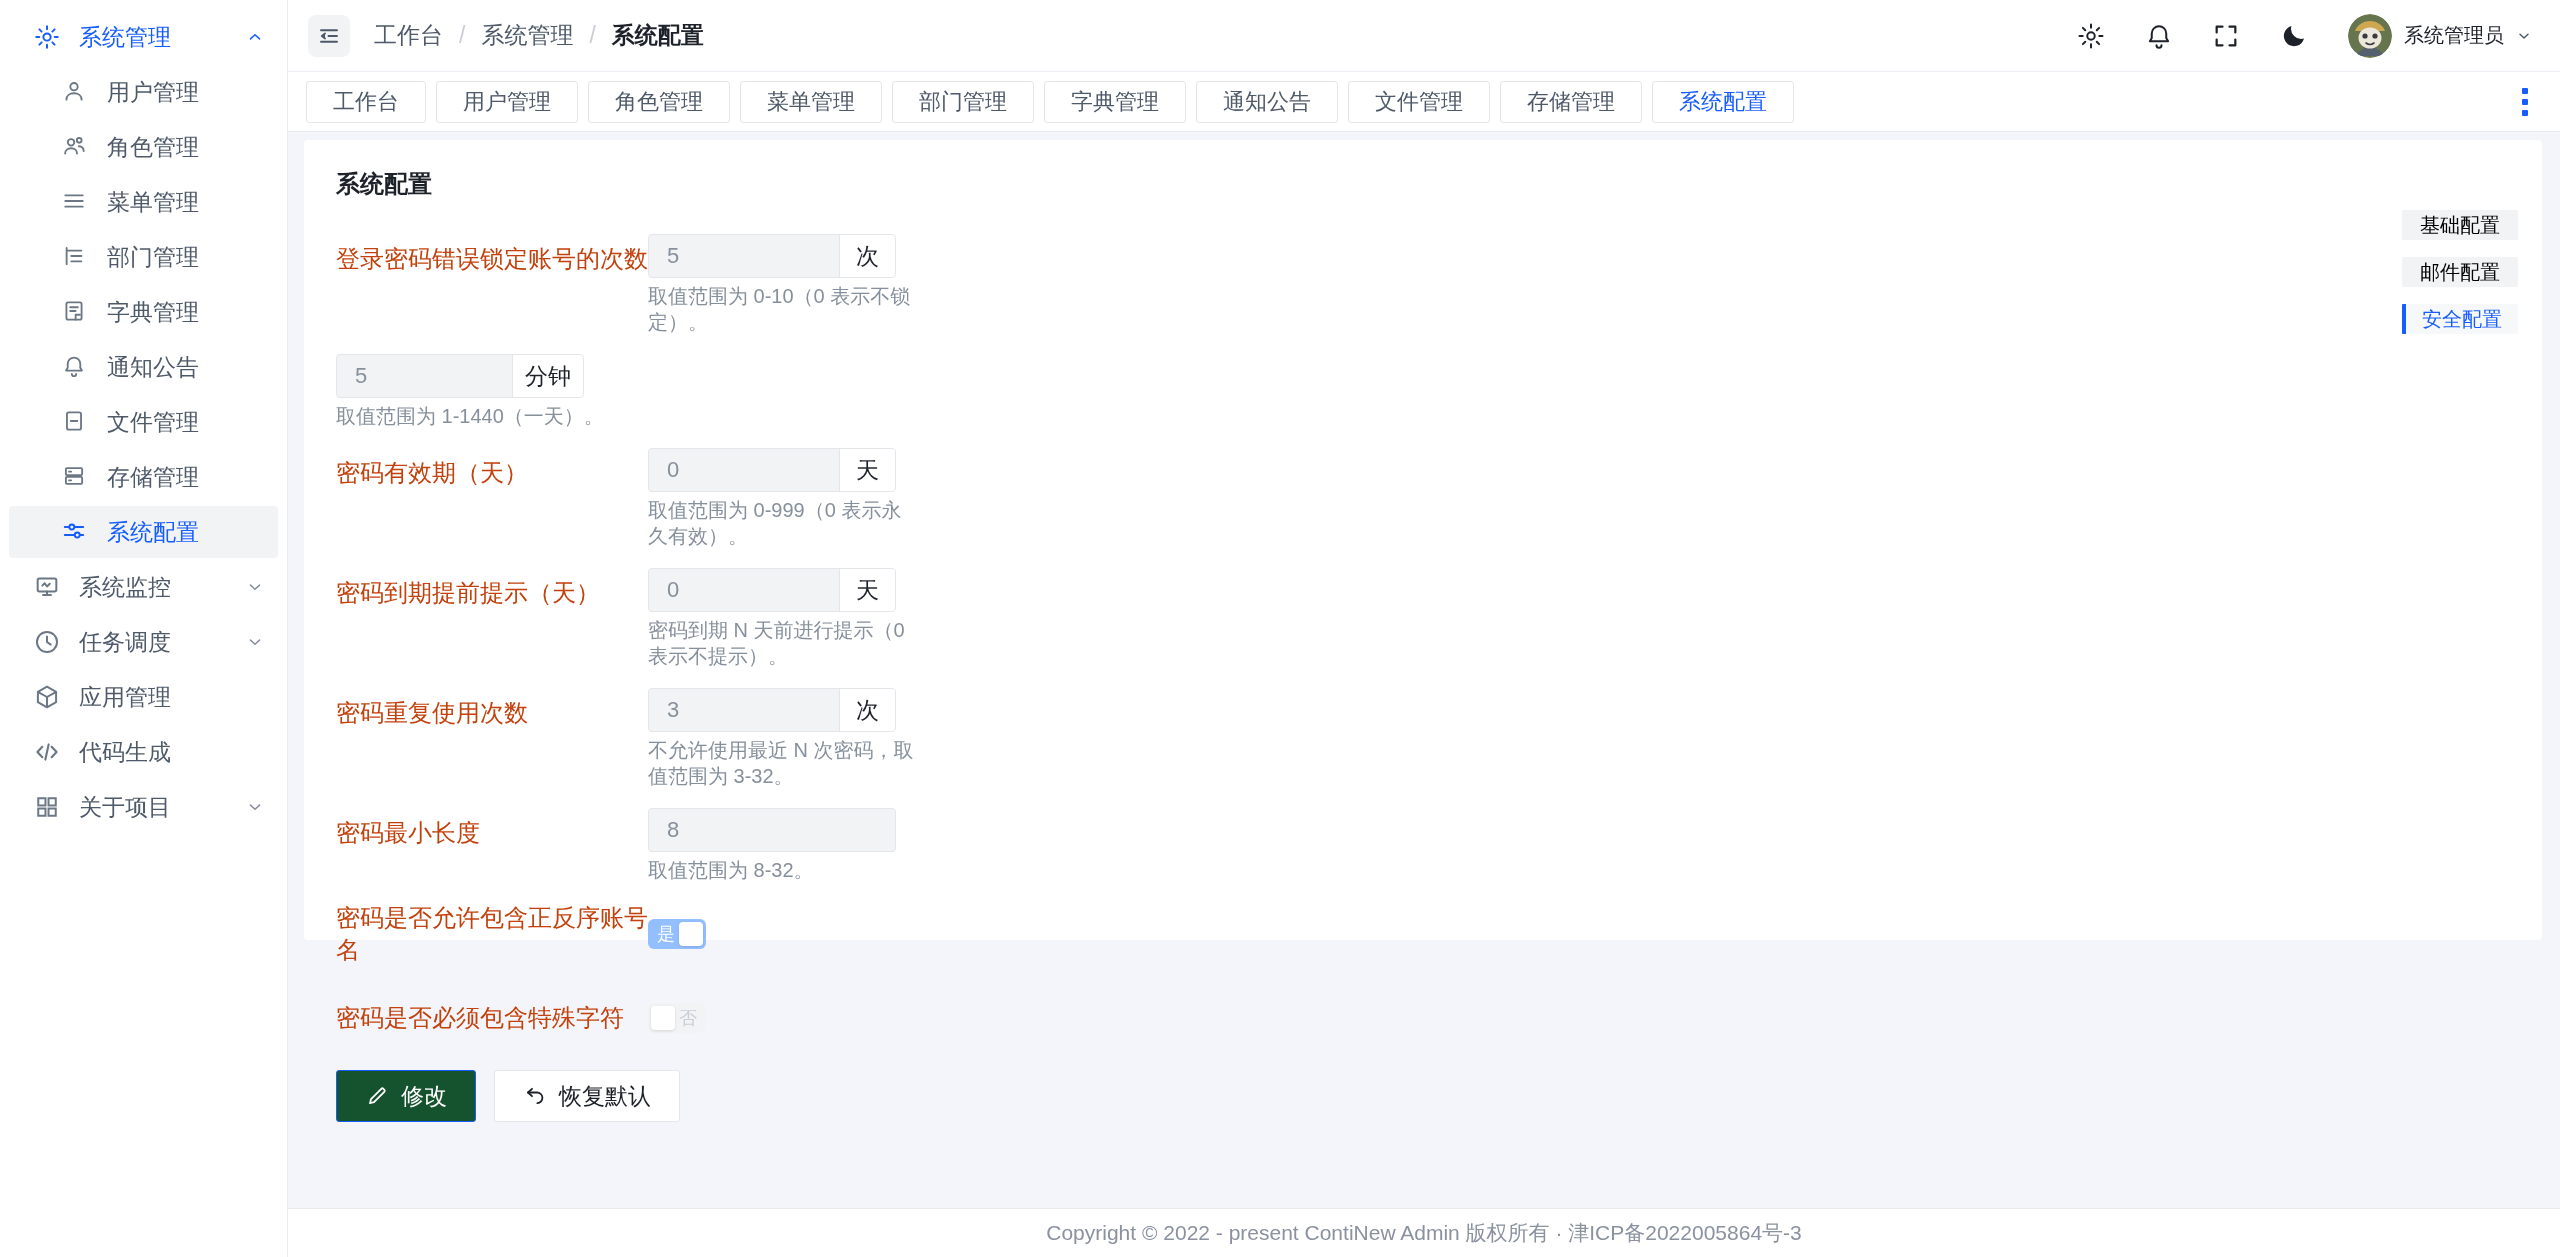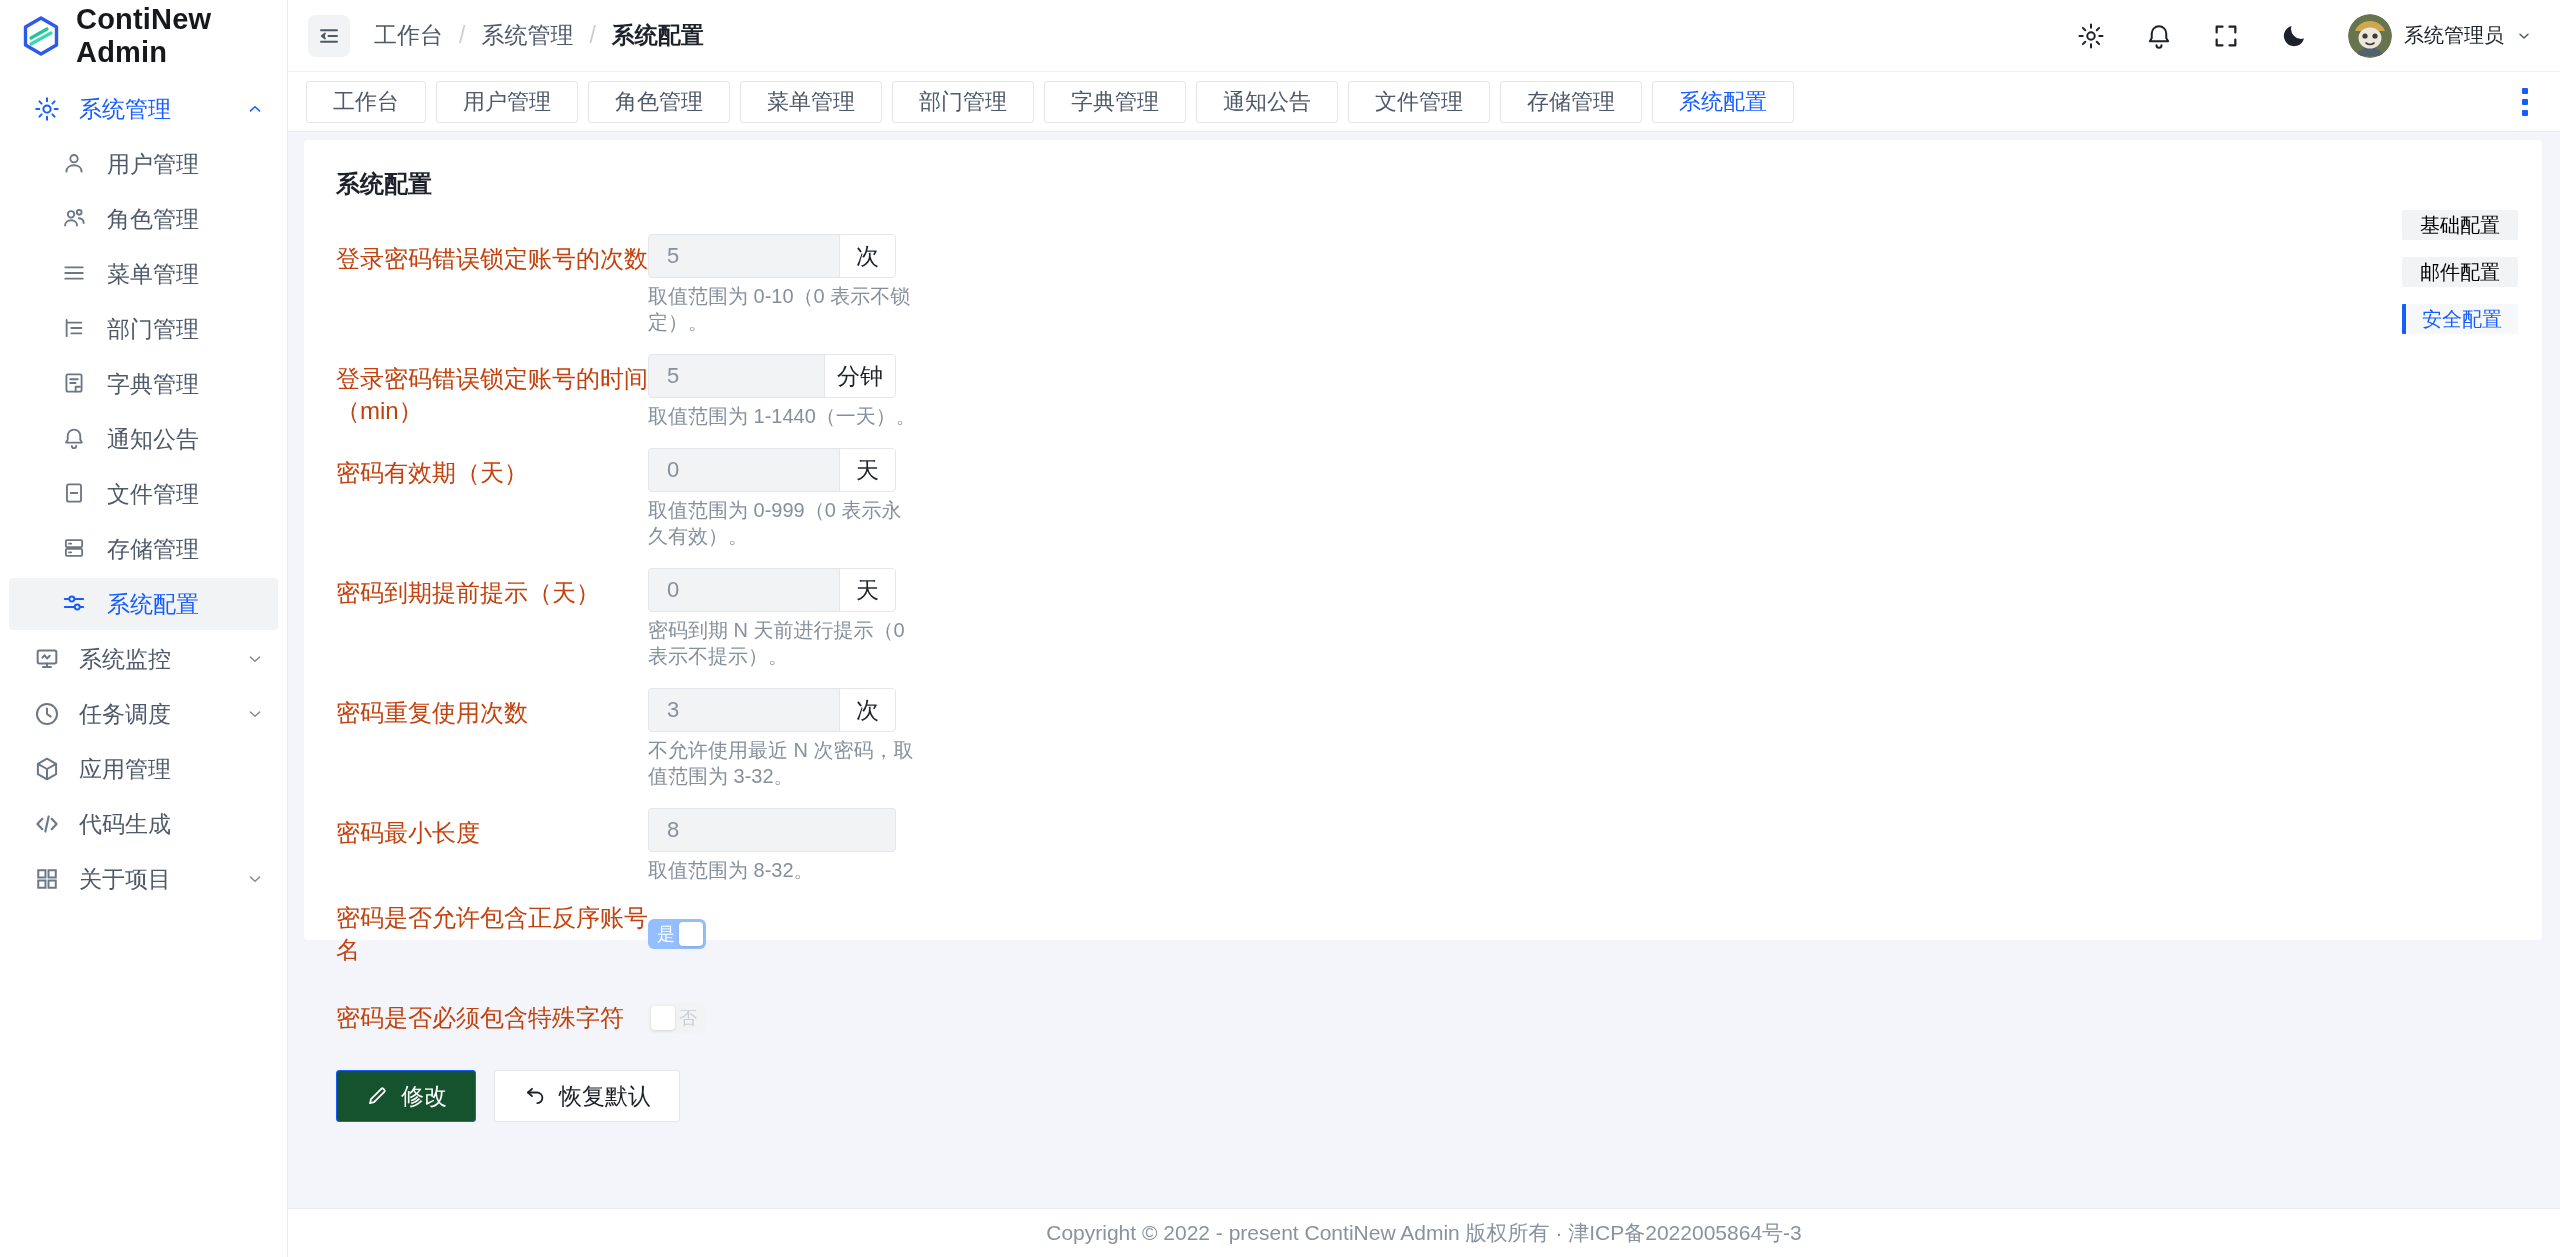--- a/index.html
+++ b/index.html
@@ -87,30 +87,20 @@
 
   
   .pfooter { height: 49px; background: #fff; border-top: 1px solid #e8eaf0; display: flex; align-items: center; justify-content: center; font-size: 21px; color: #8a919f; }
 </style>
 </head>
 <body>
 
 <div class="app">
 
   <aside class="sidebar">
-    <div class="logo">
-      <span>
-        <svg width="42" height="42" viewBox="0 0 42 42" fill="none">
-          <path d="M21 3 L36.5 12 V30 L21 39 L5.5 30 V12 Z" stroke="#2b5aed" stroke-width="3.4" stroke-linejoin="round"></path>
-          <path d="M11 23 L27 14" stroke="#23c49a" stroke-width="3.2" stroke-linecap="round"></path>
-          <path d="M11 29 L31 18" stroke="#3dd6b0" stroke-width="3.2" stroke-linecap="round"></path>
-        </svg>
-      </span>
-      <span class="logo-text">ContiNew Admin</span>
-    </div>
 
     <nav class="menu">
 
 
       <div class="mi parent-active">
         <span class="mic">
           <svg viewBox="0 0 24 24" width="28" height="28" fill="none" stroke="currentColor" stroke-width="1.7" stroke-linecap="round">
               <circle cx="12" cy="12" r="3.1"></circle>
               <path d="M12 2.8v2.6M12 18.6v2.6M2.8 12h2.6M18.6 12h2.6M5.5 5.5l1.9 1.9M16.6 16.6l1.9 1.9M18.5 5.5l-1.9 1.9M7.4 16.6l-1.9 1.9"></path>
             </svg>
@@ -376,21 +366,20 @@
           <div class="fctrl">
             <div class="igroup">
               <div class="ival">5</div>
               <div class="isuffix">次</div>
             </div>
             <div class="fhint">取值范围为 0-10（0 表示不锁定）。</div>
           </div>
         </div>
 
         <div class="frow">
-          <div class="flabel">登录密码错误锁定账号的时间（min）</div>
           <div class="fctrl">
             <div class="igroup">
               <div class="ival">5</div>
               <div class="isuffix">分钟</div>
             </div>
             <div class="fhint">取值范围为 1-1440（一天）。</div>
           </div>
         </div>
 
         <div class="frow">

